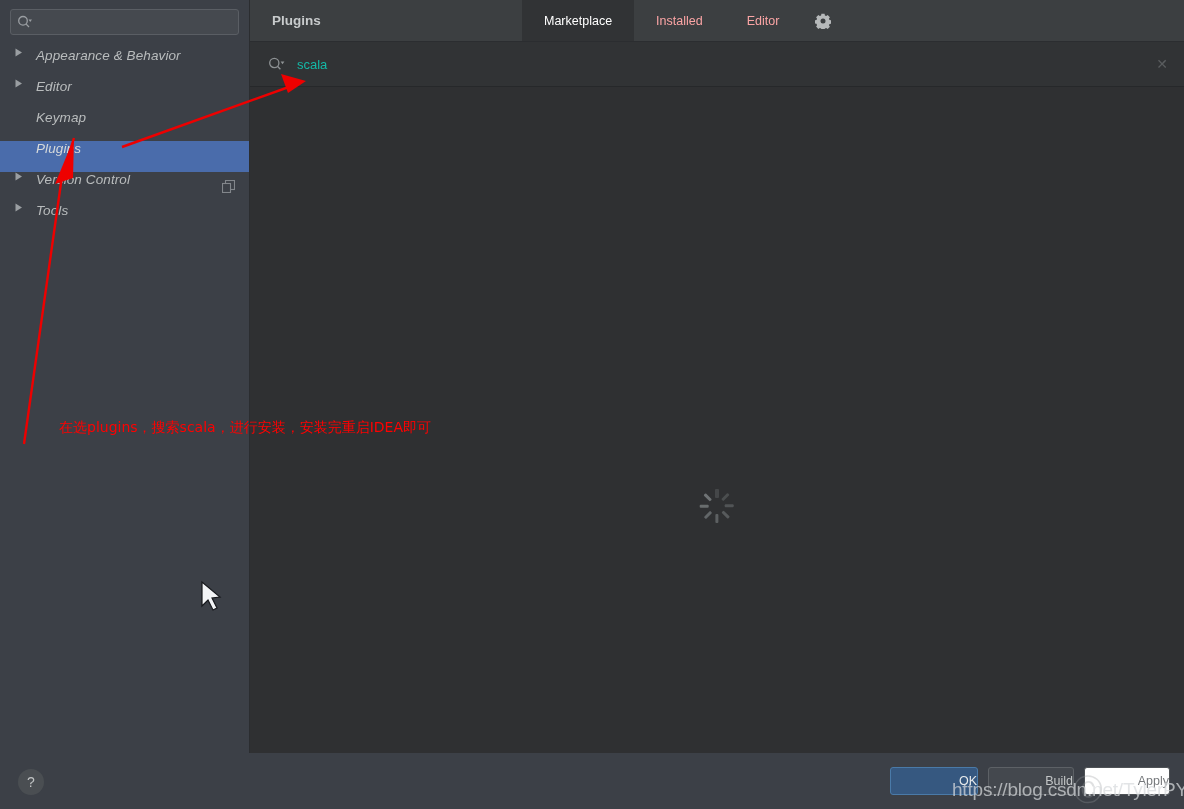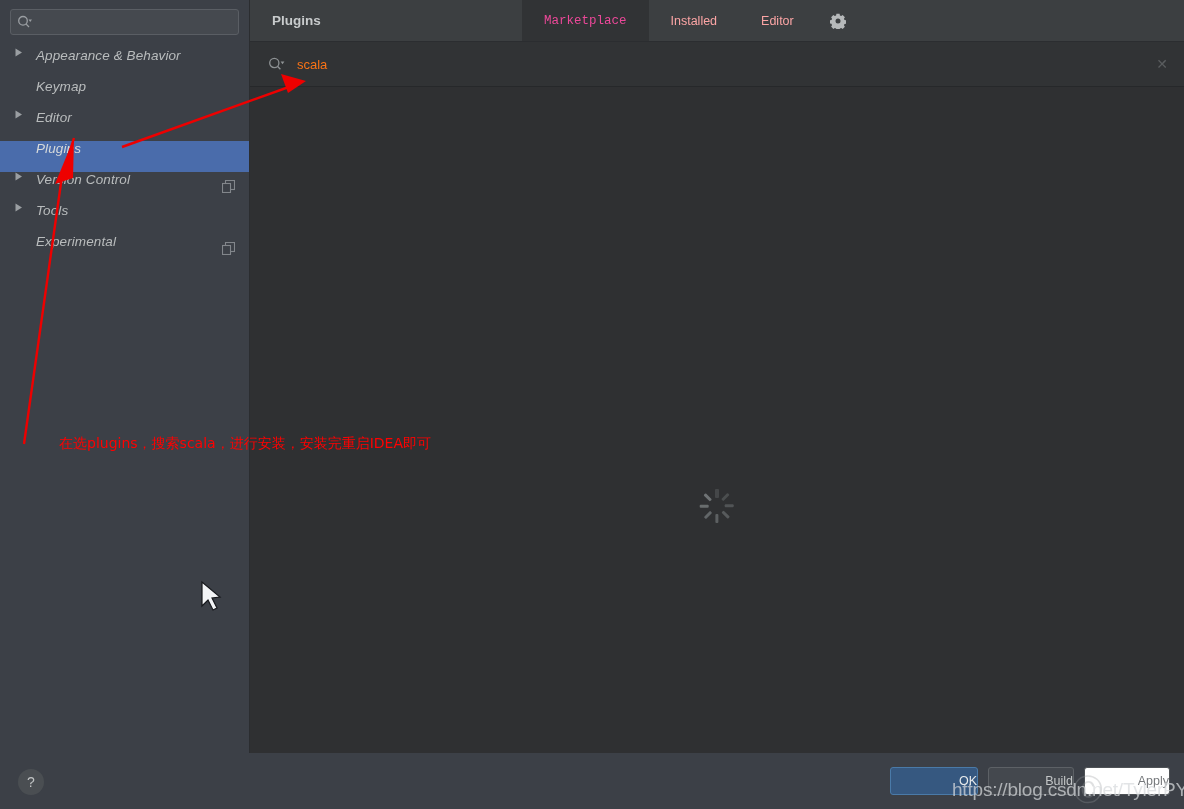--- a/index.html
+++ b/index.html
@@ -97,21 +97,20 @@
 
   
   .annotation {
     position: absolute;
     left: 59px;
     top: 419px;
     font-size: 14px;
     color: #ff0000;
     white-space: nowrap;
     font-family: "DejaVu Sans", sans-serif;
-    margin-top: 16px;
   }
 
   
   .help-btn {
     position: absolute;
     left: 18px;
     top: 769px;
     width: 26px;
     height: 26px;
     border-radius: 50%;
@@ -153,22 +152,21 @@
     display: flex;
     align-items: center;
     padding: 0 22px;
     font-size: 12.5px;
     color: #fca5a5;
     cursor: pointer;
     white-space: nowrap;
   }
   .tab.active {
     background: #313335;
-    color: #ec4899;
-    font-family: Liberation Mono, monospace;
+    color: #ffffff;
   }
   .tab-gear {
     display: flex;
     align-items: center;
     padding: 0 14px;
     cursor: pointer;
   }
 
   .plugin-search {
     height: 45px;
@@ -177,21 +175,21 @@
     display: flex;
     align-items: center;
     padding: 0 12px 0 18px;
     position: relative;
   }
   .plugin-search input {
     flex: 1;
     background: transparent;
     border: none;
     outline: none;
-    color: #f97316;
+    color: #14b8a6;
     font-size: 13px;
     font-family: "Liberation Sans", sans-serif;
     padding-left: 12px;
   }
   .clear-x {
     width: 20px; height: 20px;
     display: flex;
     align-items: center;
     justify-content: center;
     color: #5a5d5f;
@@ -320,31 +318,31 @@
       <div class="tree-item">
         <span class="twisty">
           <svg width="9" height="9" viewBox="0 0 9 9">
               <polygon points="1.5,0.6 8,4.5 1.5,8.4" fill="#9a9ea2"></polygon>
             </svg>
         </span>
         <span class="tlabel">Appearance &amp; Behavior</span>
       </div>
 
       <div class="tree-item">
-        <span class="twisty empty"></span>
-        <span class="tlabel">Keymap</span>
-      </div>
-
-      <div class="tree-item">
         <span class="twisty">
           <svg width="9" height="9" viewBox="0 0 9 9">
               <polygon points="1.5,0.6 8,4.5 1.5,8.4" fill="#9a9ea2"></polygon>
             </svg>
         </span>
         <span class="tlabel">Editor</span>
+      </div>
+
+      <div class="tree-item">
+        <span class="twisty empty"></span>
+        <span class="tlabel">Keymap</span>
       </div>
 
       <div class="tree-item selected">
         <span class="twisty empty"></span>
         <span class="tlabel">Plugins</span>
       </div>
 
       <div class="tree-item">
         <span class="twisty">
           <svg width="9" height="9" viewBox="0 0 9 9">
@@ -364,30 +362,20 @@
 
       <div class="tree-item">
         <span class="twisty">
           <svg width="9" height="9" viewBox="0 0 9 9">
               <polygon points="1.5,0.6 8,4.5 1.5,8.4" fill="#9a9ea2"></polygon>
             </svg>
         </span>
         <span class="tlabel">Tools</span>
       </div>
 
-      <div class="tree-item">
-        <span class="twisty empty"></span>
-        <span class="tlabel">Experimental</span>
-        <span class="copy-badge">
-          <svg width="13" height="13" viewBox="0 0 13 13">
-            <rect x="3.5" y="0.5" width="9" height="9" fill="none" stroke="#9a9ea2" stroke-width="1.1"></rect>
-            <rect x="0.5" y="3.5" width="8" height="9" fill="#3c4047" stroke="#9a9ea2" stroke-width="1.1"></rect>
-          </svg>
-        </span>
-      </div>
 
     </div>
   </div>
 
   <div class="right">
 
     <div class="tabbar">
       <div class="pane-title">Plugins</div>
       <div class="tab active">
         <span>Marketplace</span>

